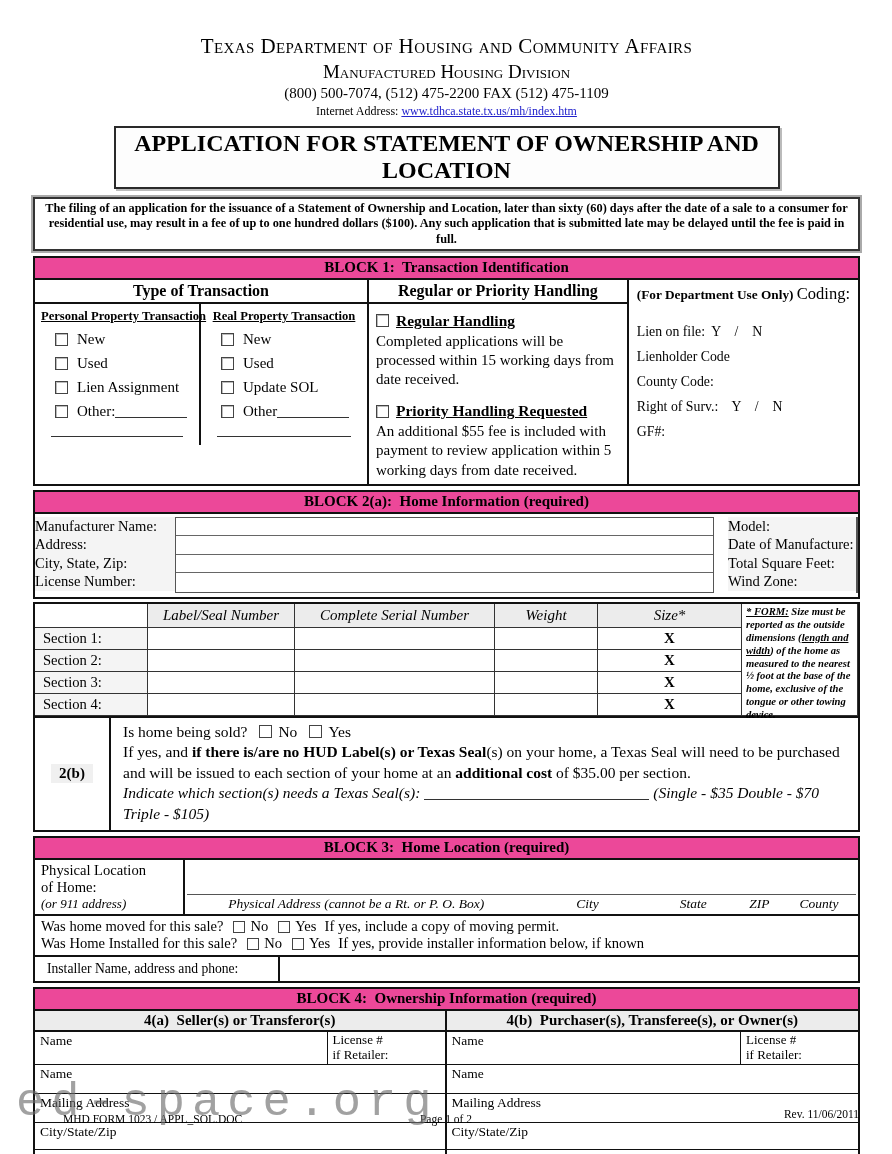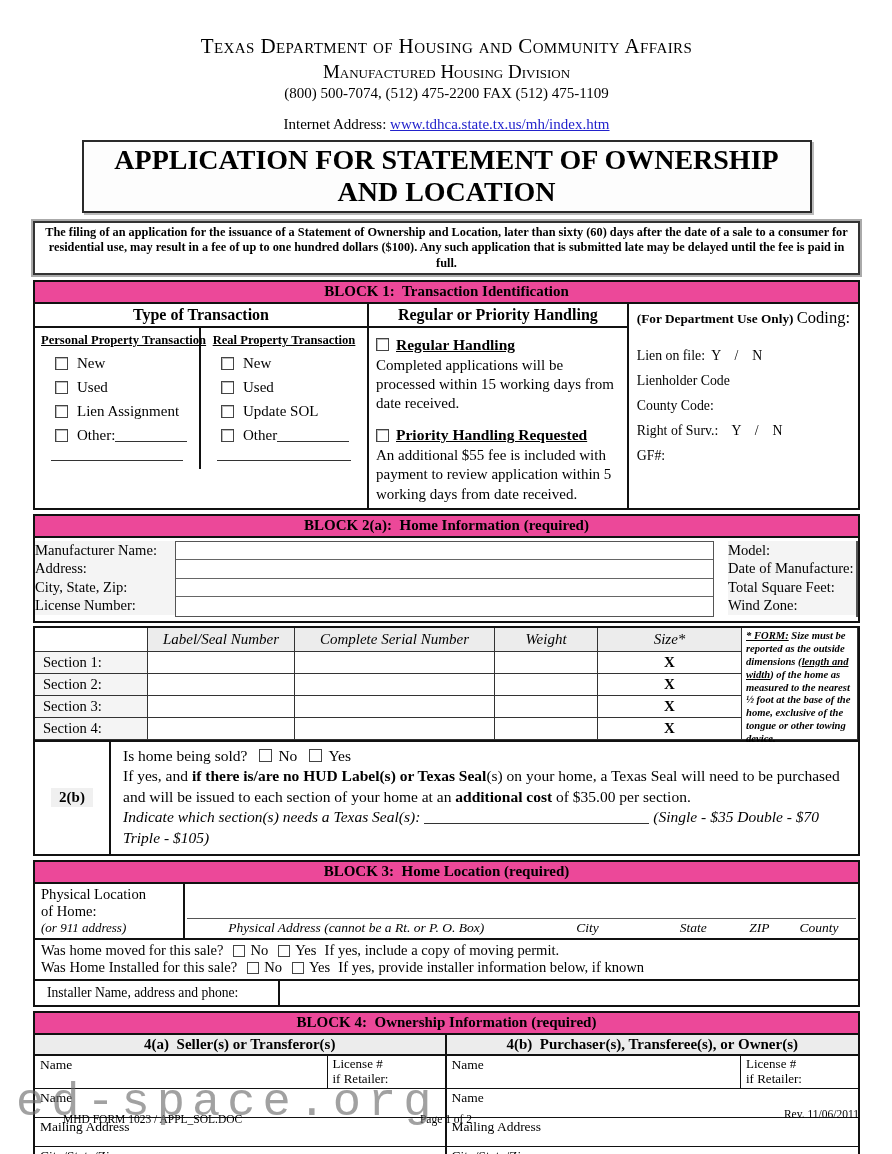--- a/index.html
+++ b/index.html
@@ -5,25 +5,25 @@
   * { margin:0; padding:0; box-sizing:border-box; }
   body { background:#d8d8d8; font-family:"Liberation Serif","DejaVu Serif",serif; }
   .page { width:892px; height:1154px; position:relative; background:#fff; margin:0 auto; overflow:hidden; color:#000; }
   .content { position:absolute; left:33px; top:34px; width:827px; }
 
   
   .hdr { text-align:center; }
   .hdr .agency { font-variant:small-caps; font-size:21px; letter-spacing:.4px; }
   .hdr .division { font-variant:small-caps; font-size:19px; margin-top:2px; }
   .hdr .addr, .hdr .phones { font-size:15px; margin-top:2px; }
-  .hdr .net { font-size:15px; margin-top:14px; }
+  .hdr .net { font-size:12px; margin-top:2px; }
   .hdr .net a { color:#2222cc; text-decoration:underline; }
 
-  .titlebar { margin:7px auto 0 auto; width:730px; border:2px solid #2a2a2a; background:#fdfdfd;
-              text-align:center; font-weight:bold; font-size:28px; padding:2px 0 3px 0; box-shadow:2px 2px 0 #bbb; }
+  .titlebar { margin:7px auto 0 auto; width:666px; border:2px solid #2a2a2a; background:#fdfdfd;
+              text-align:center; font-weight:bold; font-size:24px; padding:2px 0 3px 0; box-shadow:2px 2px 0 #bbb; }
 
   .notice { margin-top:8px; border:2px solid #333; box-shadow:0 0 0 2px #aaa; padding:2px 8px;
             font-size:12.3px; font-weight:bold; text-align:center; line-height:1.25; }
 
   
   .block { border:2px solid #111; margin-top:5px; }
   .bar { background:#ec4899; border-bottom:2px solid #111; text-align:center; font-weight:bold;
          font-size:15px; padding:1px 0 2px 0; white-space:pre; }
 
   

